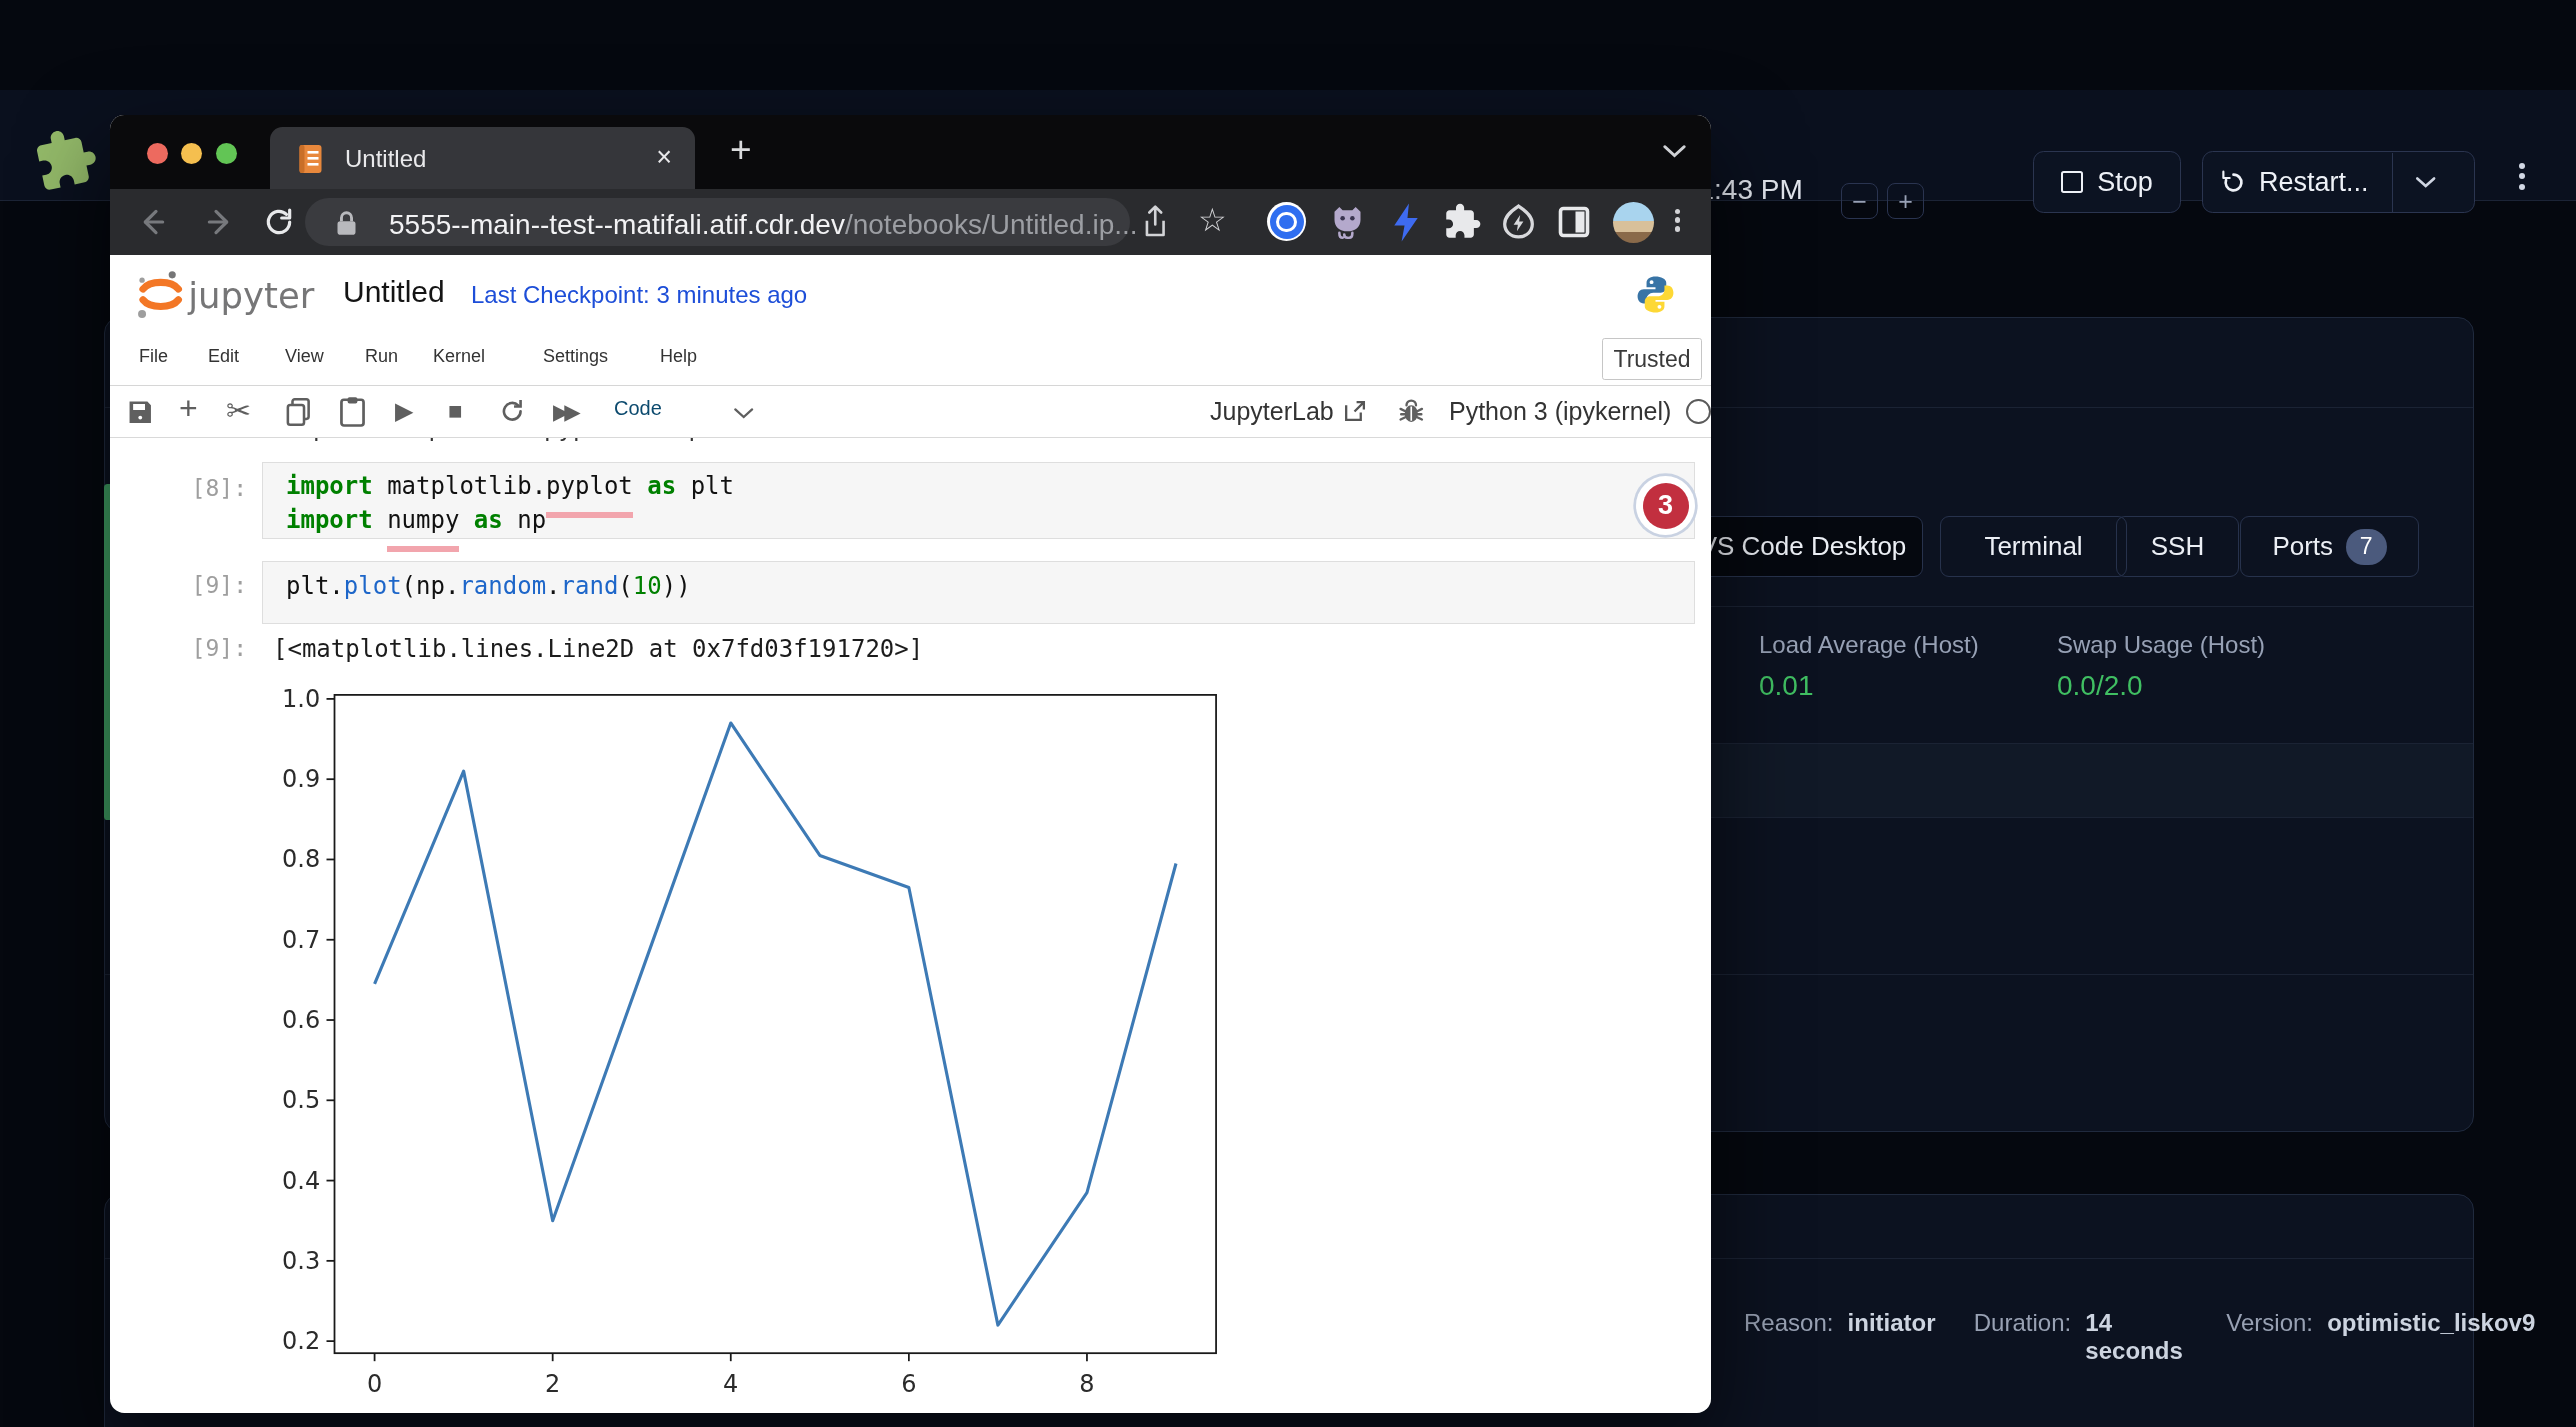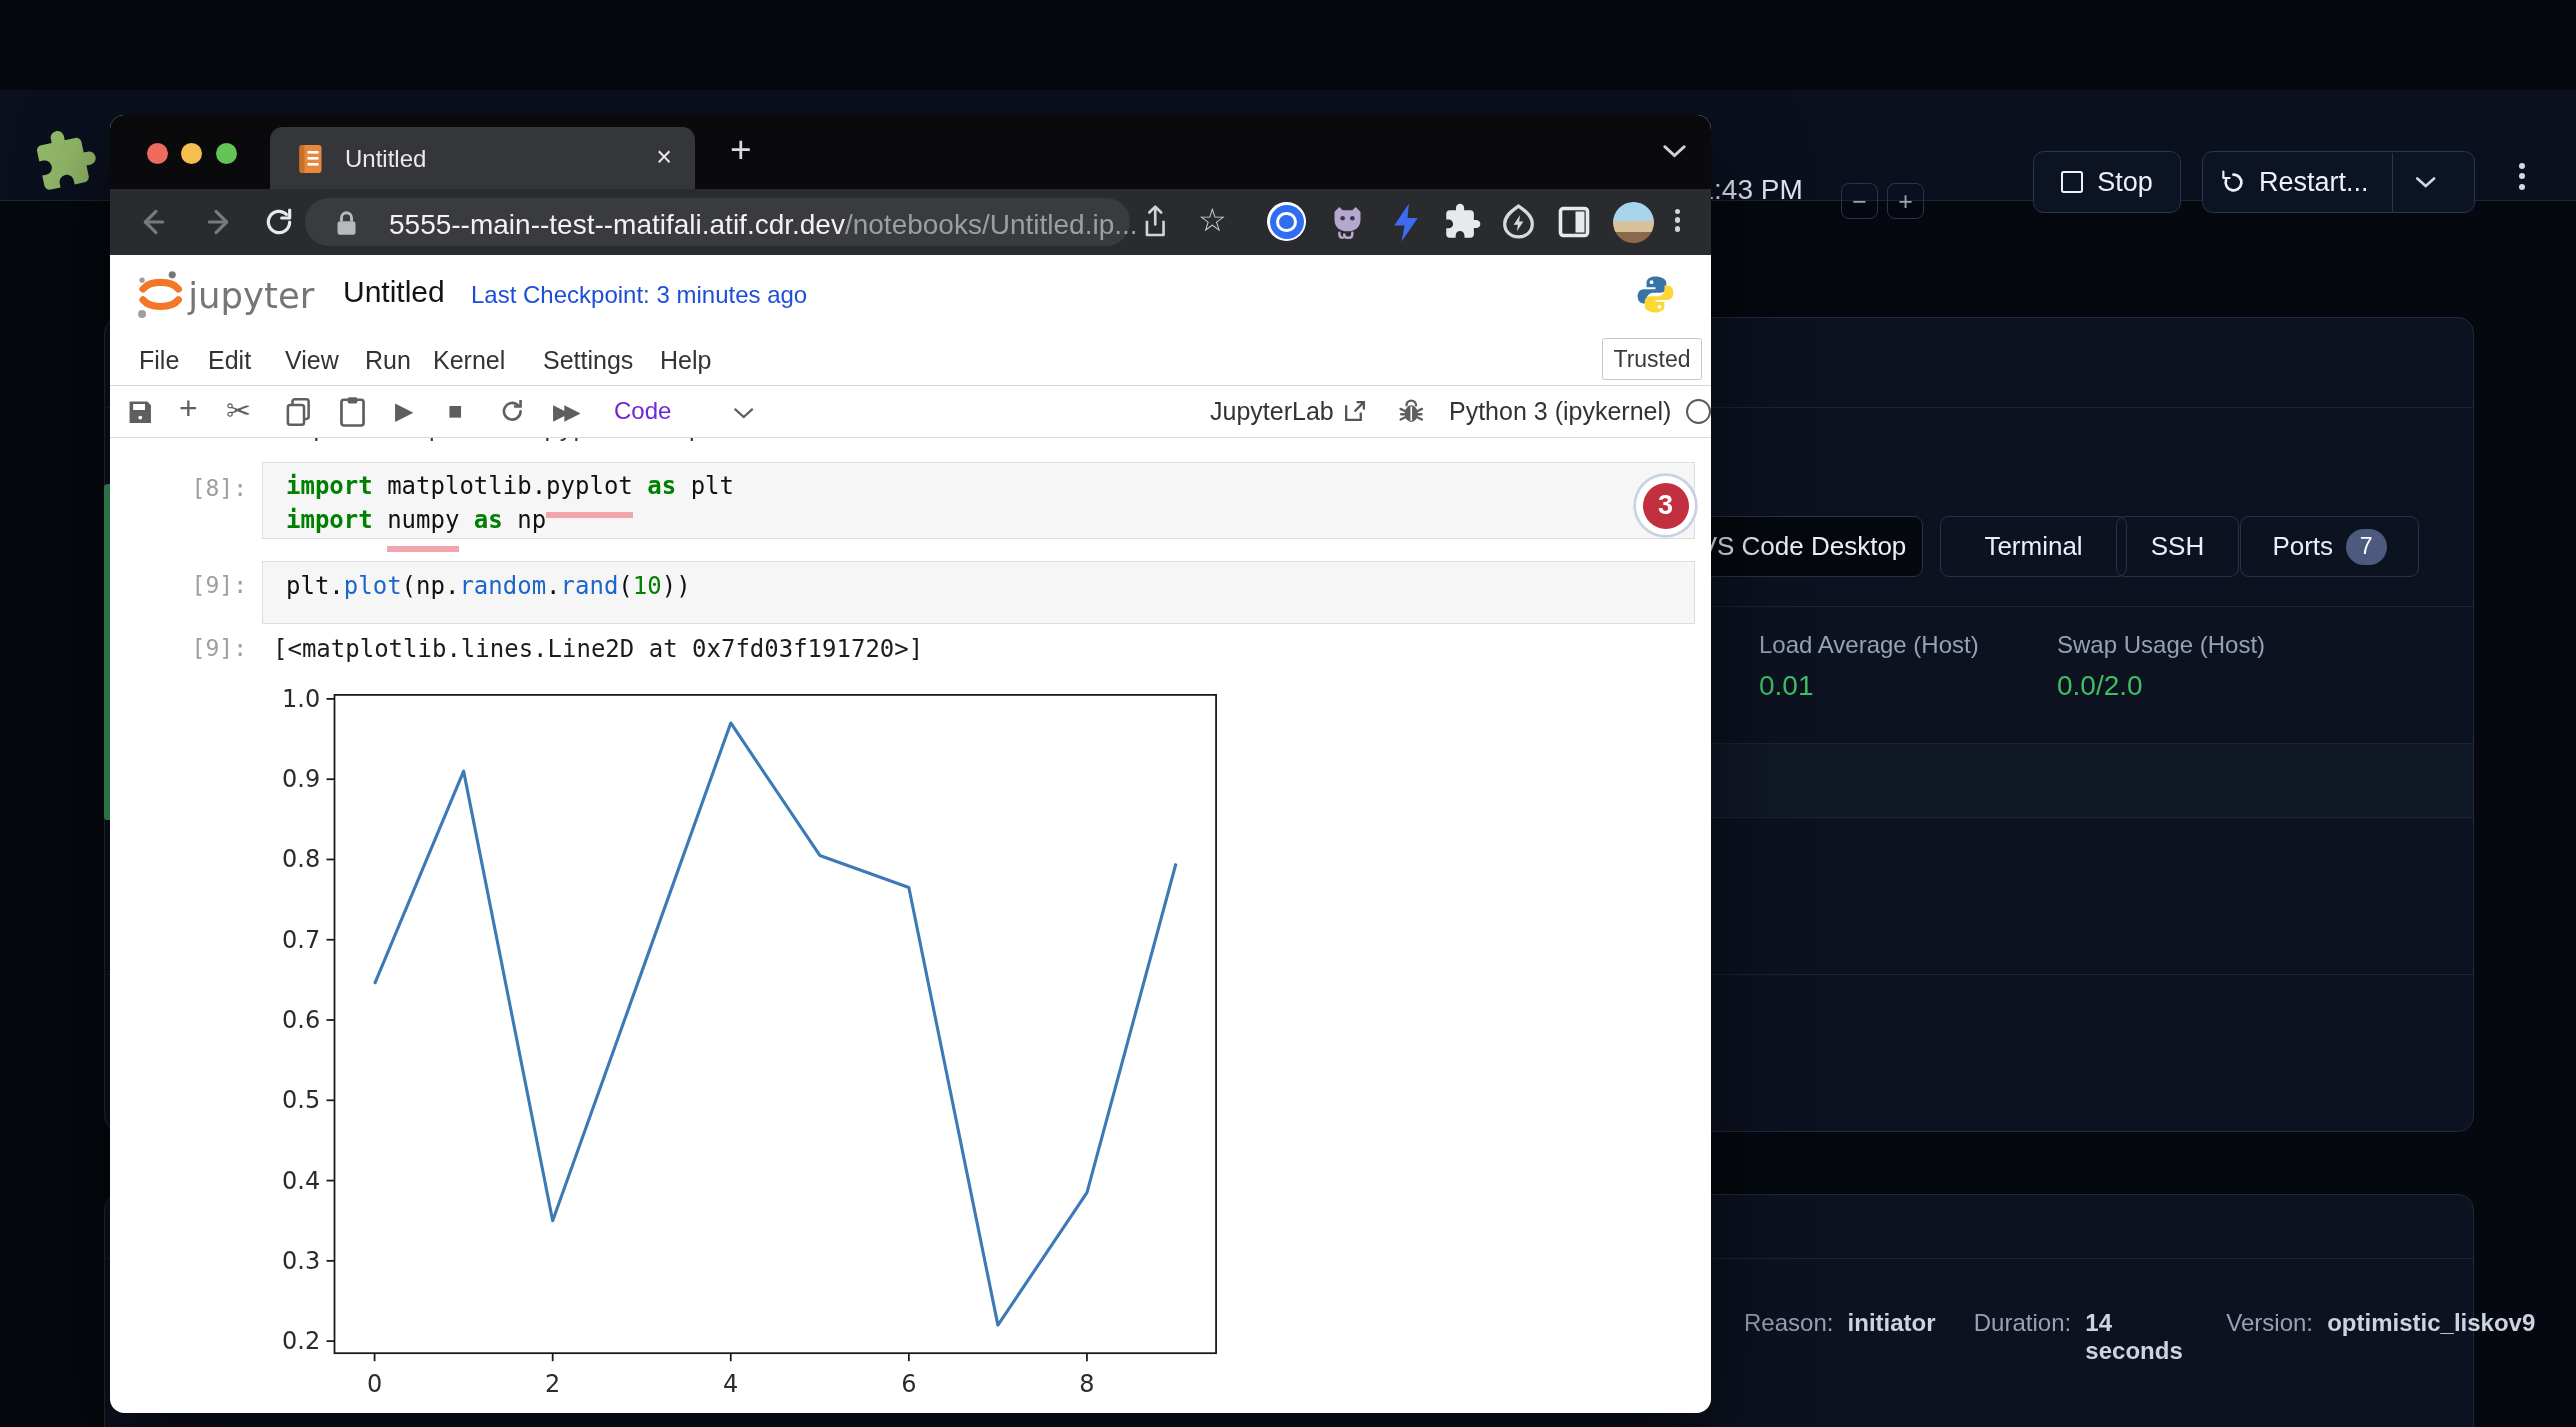--- a/index.html
+++ b/index.html
@@ -34,21 +34,21 @@
   .browser{left:110px;top:115px;width:1601px;height:1298px;border-radius:14.2px;overflow:hidden;z-index:10;
     box-shadow:0 36px 89px rgba(0,0,0,.6);background:#fff;}
   .tabstrip{left:0;top:0;width:100%;height:74px;background:#0a0a0c;}
   .light{top:28px;width:21.4px;height:21.4px;border-radius:50%;}
   .btab{left:160px;top:11.6px;width:425px;height:62px;background:#35363a;border-radius:12.5px 12.5px 0 0;}
   .btoolbar{left:0;top:74px;width:100%;height:66px;background:#2a2b2e;}
   .urlpill{left:195px;top:9px;width:825px;height:48px;background:#3a3b3f;border-radius:24px;}
   
   .jp-header{left:0;top:140px;width:1601px;height:77px;background:#fff;border-bottom:0.9px solid #d6d6d6;}
   .jp-menubar{left:0;top:216px;width:1601px;height:54px;background:#fff;border-bottom:0.9px solid #d6d6d6;}
-  .jp-menu{top:15px;font-size:25px;color:#333;}
+  .jp-menu{top:15px;font-size:18px;color:#333;}
   .jp-toolbar{left:0;top:271px;width:1601px;height:51px;background:#fff;border-bottom:0.9px solid #d9d9d9;}
   .ticon{color:#5f5f5f;}
   .mono{font-family:"DejaVu Sans Mono",monospace;}
   .prompt{width:66px;text-align:right;font-size:23px;color:#9e9e9e;}
   .cellbox{left:152px;width:1433px;background:#f6f6f6;border:0.9px solid #dedede;box-sizing:border-box;}
   .code{font-size:24px;line-height:34px;color:#111;}
   .kw{color:#008000;font-weight:bold;}
   .fn{color:#1d66c9;}
   .num{color:#008000;}
   .misspell{border-bottom:6.2px solid #f2a5ad;padding-bottom:12px;}
@@ -262,21 +262,21 @@
         <rect x="2" y="3" width="18" height="21" rx="2" fill="none" stroke="#5f5f5f" stroke-width="2.2"></rect>
         <rect x="7" y="1" width="8" height="5" rx="1.5" fill="#5f5f5f"></rect>
       </svg>
       <span class="abs ticon" style="left:285px;top:10.7px;font-size:24px">▶</span>
       <span class="abs ticon" style="left:338px;top:10.7px;font-size:24px">■</span>
       <svg class="abs" style="left:388px;top:10.7px" width="28.5" height="28.5" viewBox="0 0 24 24">
         <path d="M19 12a7 7 0 1 1-2-4.9" fill="none" stroke="#5f5f5f" stroke-width="2.2" stroke-linecap="round"></path>
         <path d="M19 2.5V8h-5.5" fill="none" stroke="#5f5f5f" stroke-width="2.2"></path>
       </svg>
       <span class="abs ticon" style="left:443px;top:12.5px;font-size:21.4px;letter-spacing:-5.3px">▶▶</span>
-      <span class="abs" style="left:504px;top:10.7px;font-size:24px;color:#6d28d9">Code</span>
+      <span class="abs" style="left:504px;top:10.7px;font-size:20px;color:#0c4a6e">Code</span>
       <svg class="abs" style="left:623px;top:20.5px" width="21.4" height="12.5" viewBox="0 0 28 16">
         <path d="M3 3l11 10L25 3" fill="none" stroke="#5f5f5f" stroke-width="3" stroke-linecap="round"></path>
       </svg>
       <span class="abs" style="left:1100px;top:10.7px;font-size:25px;color:#333">JupyterLab</span>
       <svg class="abs" style="left:1232px;top:12.5px" width="25" height="25" viewBox="0 0 24 24">
         <path d="M4 6v14h14v-7" fill="none" stroke="#555" stroke-width="2.2"></path>
         <path d="M12 12L21 3M14 3h7v7" fill="none" stroke="#555" stroke-width="2.2"></path>
       </svg>
       <svg class="abs" style="left:1287px;top:10.7px" width="28.5" height="28.5" viewBox="0 0 24 24">
         <ellipse cx="12" cy="14" rx="5.5" ry="7" fill="#5f5f5f"></ellipse>

